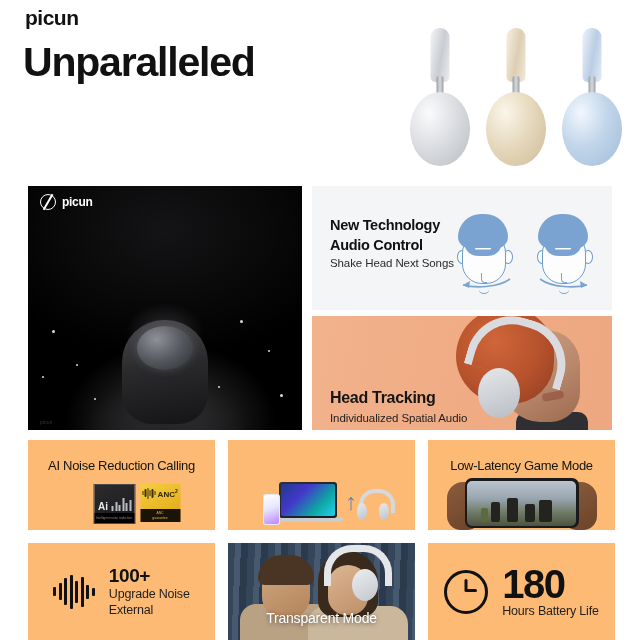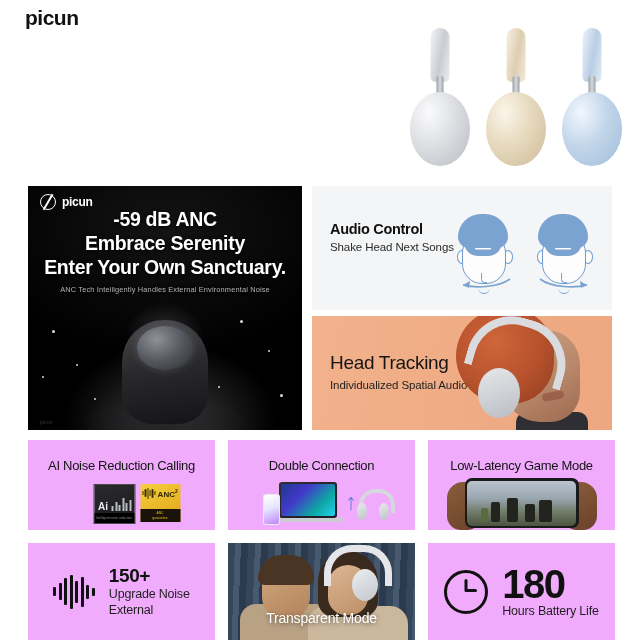--- a/index.html
+++ b/index.html
@@ -95,21 +95,21 @@
   .c-gold .phone-band { background: linear-gradient(100deg,#f7f0e2,#ddceb2 55%,#f2ead9); }
   .c-gold .phone-cup  { background: radial-gradient(ellipse at 32% 28%, #fbf6ea 0%, #e6d9bd 45%, #cdbb99 100%); }
   
   .c-blue .phone-band { background: linear-gradient(100deg,#eef4fb,#b9cde4 55%,#e2ecf7); }
   .c-blue .phone-cup  { background: radial-gradient(ellipse at 32% 28%, #f2f7fd 0%, #c2d6ea 45%, #9fbcd9 100%); }
 
   
   .grid { position: absolute; left: 0; top: 178px; width: 640px; }
   .card {
     position: absolute;
-    background: #f0abfc;
+    background: #fdba74;
     overflow: hidden;
   }
 
   
   .anc-panel {
     left: 28px; top: 8px;
     width: 274px; height: 244px;
     background:
       radial-gradient(ellipse 150px 110px at 52% 96%, #3a3a3c 0%, rgba(20,20,22,0) 70%),
       radial-gradient(ellipse 220px 150px at 50% 18%, #141416 0%, #000000 85%),
@@ -241,21 +241,21 @@
   }
   .head-arrow { position: absolute; bottom: 2px; left: 4px; }
 
   
   .tracking-panel {
     left: 312px; top: 138px;
     width: 300px; height: 114px;
     background: linear-gradient(100deg,#f2b28c 0%, #efab84 55%, #eda882 100%);
   }
   .tracking-text { position: absolute; left: 18px; top: 36px; }
-  .tracking-t1 { font-size: 19px; font-weight: 400; color: #151515; letter-spacing: -0.3px; }
+  .tracking-t1 { font-size: 16px; font-weight: 700; color: #151515; letter-spacing: -0.3px; margin-top: 37px; }
   .tracking-t2 { font-size: 11.5px; color: #1f1f1f; margin-top: 5px; letter-spacing: -0.1px; }
   .tracking-photo {
     position: absolute; right: 0; top: 0; width: 170px; height: 114px;
     overflow: hidden;
   }
   .tp-hair {
     position: absolute; left: 14px; top: -8px;
     width: 98px; height: 96px;
     border-radius: 50% 46% 44% 50%;
     background: radial-gradient(circle at 40% 35%, #d0663a 0%, #b5512c 55%, #8e3c20 100%);
@@ -516,20 +516,21 @@
   }
 </style>
 </head>
 <body>
 
 <div class="header">
 
   <div class="brand-logo">picun</div>
 
   <div class="headline">
+    <span>Unparalleled</span>
   </div>
 
 
   <div class="hero-phones">
     <div class="phone-unit c-silver">
       <div class="phone-band"></div>
       <div class="phone-stem"></div>
       <div class="phone-cup">
         <div class="phone-knob"></div>
       </div>
@@ -552,46 +553,41 @@
 </div>
 
 <div class="grid">
 
   <div class="card anc-panel">
     <div class="anc-logo">
       <span class="anc-mark"></span>
       <span class="anc-logo-text">picun</span>
     </div>
 
-    <div class="anc-copy">
-      <div class="anc-l1">-59 dB ANC</div>
-      <div class="anc-l2">Embrace Serenity</div>
-      <div class="anc-l3">Enter Your Own Sanctuary.</div>
-      <div class="anc-sub">ANC Tech Intelligently Handles External Environmental Noise</div>
-    </div>
 
     <div class="anc-figure">
       <div class="anc-head">
         <div class="anc-cup"></div>
       </div>
       <span class="anc-sparkle" style="left:24px;  top:40px;  width:3px;height:3px;"></span>
       <span class="anc-sparkle" style="left:48px;  top:74px;  width:2px;height:2px;"></span>
       <span class="anc-sparkle" style="left:212px; top:30px;  width:3px;height:3px;"></span>
       <span class="anc-sparkle" style="left:240px; top:60px;  width:2px;height:2px;"></span>
       <span class="anc-sparkle" style="left:190px; top:96px;  width:2px;height:2px;"></span>
       <span class="anc-sparkle" style="left:66px;  top:108px; width:2px;height:2px;"></span>
       <span class="anc-sparkle" style="left:252px; top:104px; width:3px;height:3px;"></span>
       <span class="anc-sparkle" style="left:14px;  top:86px;  width:2px;height:2px;"></span>
     </div>
 
     <div class="anc-watermark">picun</div>
   </div>
 
   <div class="card motion-panel">
     <div class="motion-text">
+      <div class="motion-t1">New Technology</div>
       <div class="motion-t2">Audio Control</div>
       <div class="motion-t3">Shake Head Next Songs</div>
     </div>
 
     <div class="motion-heads">
       <div class="head-fig">
         <div class="head-ear-l"></div>
         <div class="head-ear-r"></div>
         <div class="head-face">
           <div class="head-nose"></div>
@@ -666,21 +662,20 @@
         </div>
         <div class="chip-anc-sub">
           <span>ANC</span>
           <span>guarantee</span>
         </div>
       </div>
     </div>
   </div>
 
   <div class="card r2 dc-card">
-    <div class="r2-title">Double Connection</div>
     <div class="dc-art">
       <div class="dc-laptop">
         <div class="dc-laptop-screen"></div>
       </div>
       <div class="dc-laptop-base"></div>
       <div class="dc-phone">
         <div class="dc-phone-screen"></div>
       </div>
       <div class="dc-bt">ᛏ</div>
       <div class="dc-hp">
@@ -714,21 +709,21 @@
         <i style="height:9px"></i>
           <i style="height:17px"></i>
           <i style="height:27px"></i>
         <i style="height:34px"></i>
           <i style="height:22px"></i>
           <i style="height:30px"></i>
         <i style="height:14px"></i>
           <i style="height:8px"></i>
       </span>
       <span class="stat-text">
-        <span class="stat-num">150+</span>
+        <span class="stat-num">100+</span>
         <div class="stat-label">Upgrade Noise</div>
         <div class="stat-label">External</div>
       </span>
     </div>
   </div>
 
   <div class="card r3 tm-card">
     <div class="tm-photo">
       <div class="tm-bg"></div>
       <div class="tm-boy-body"></div>

